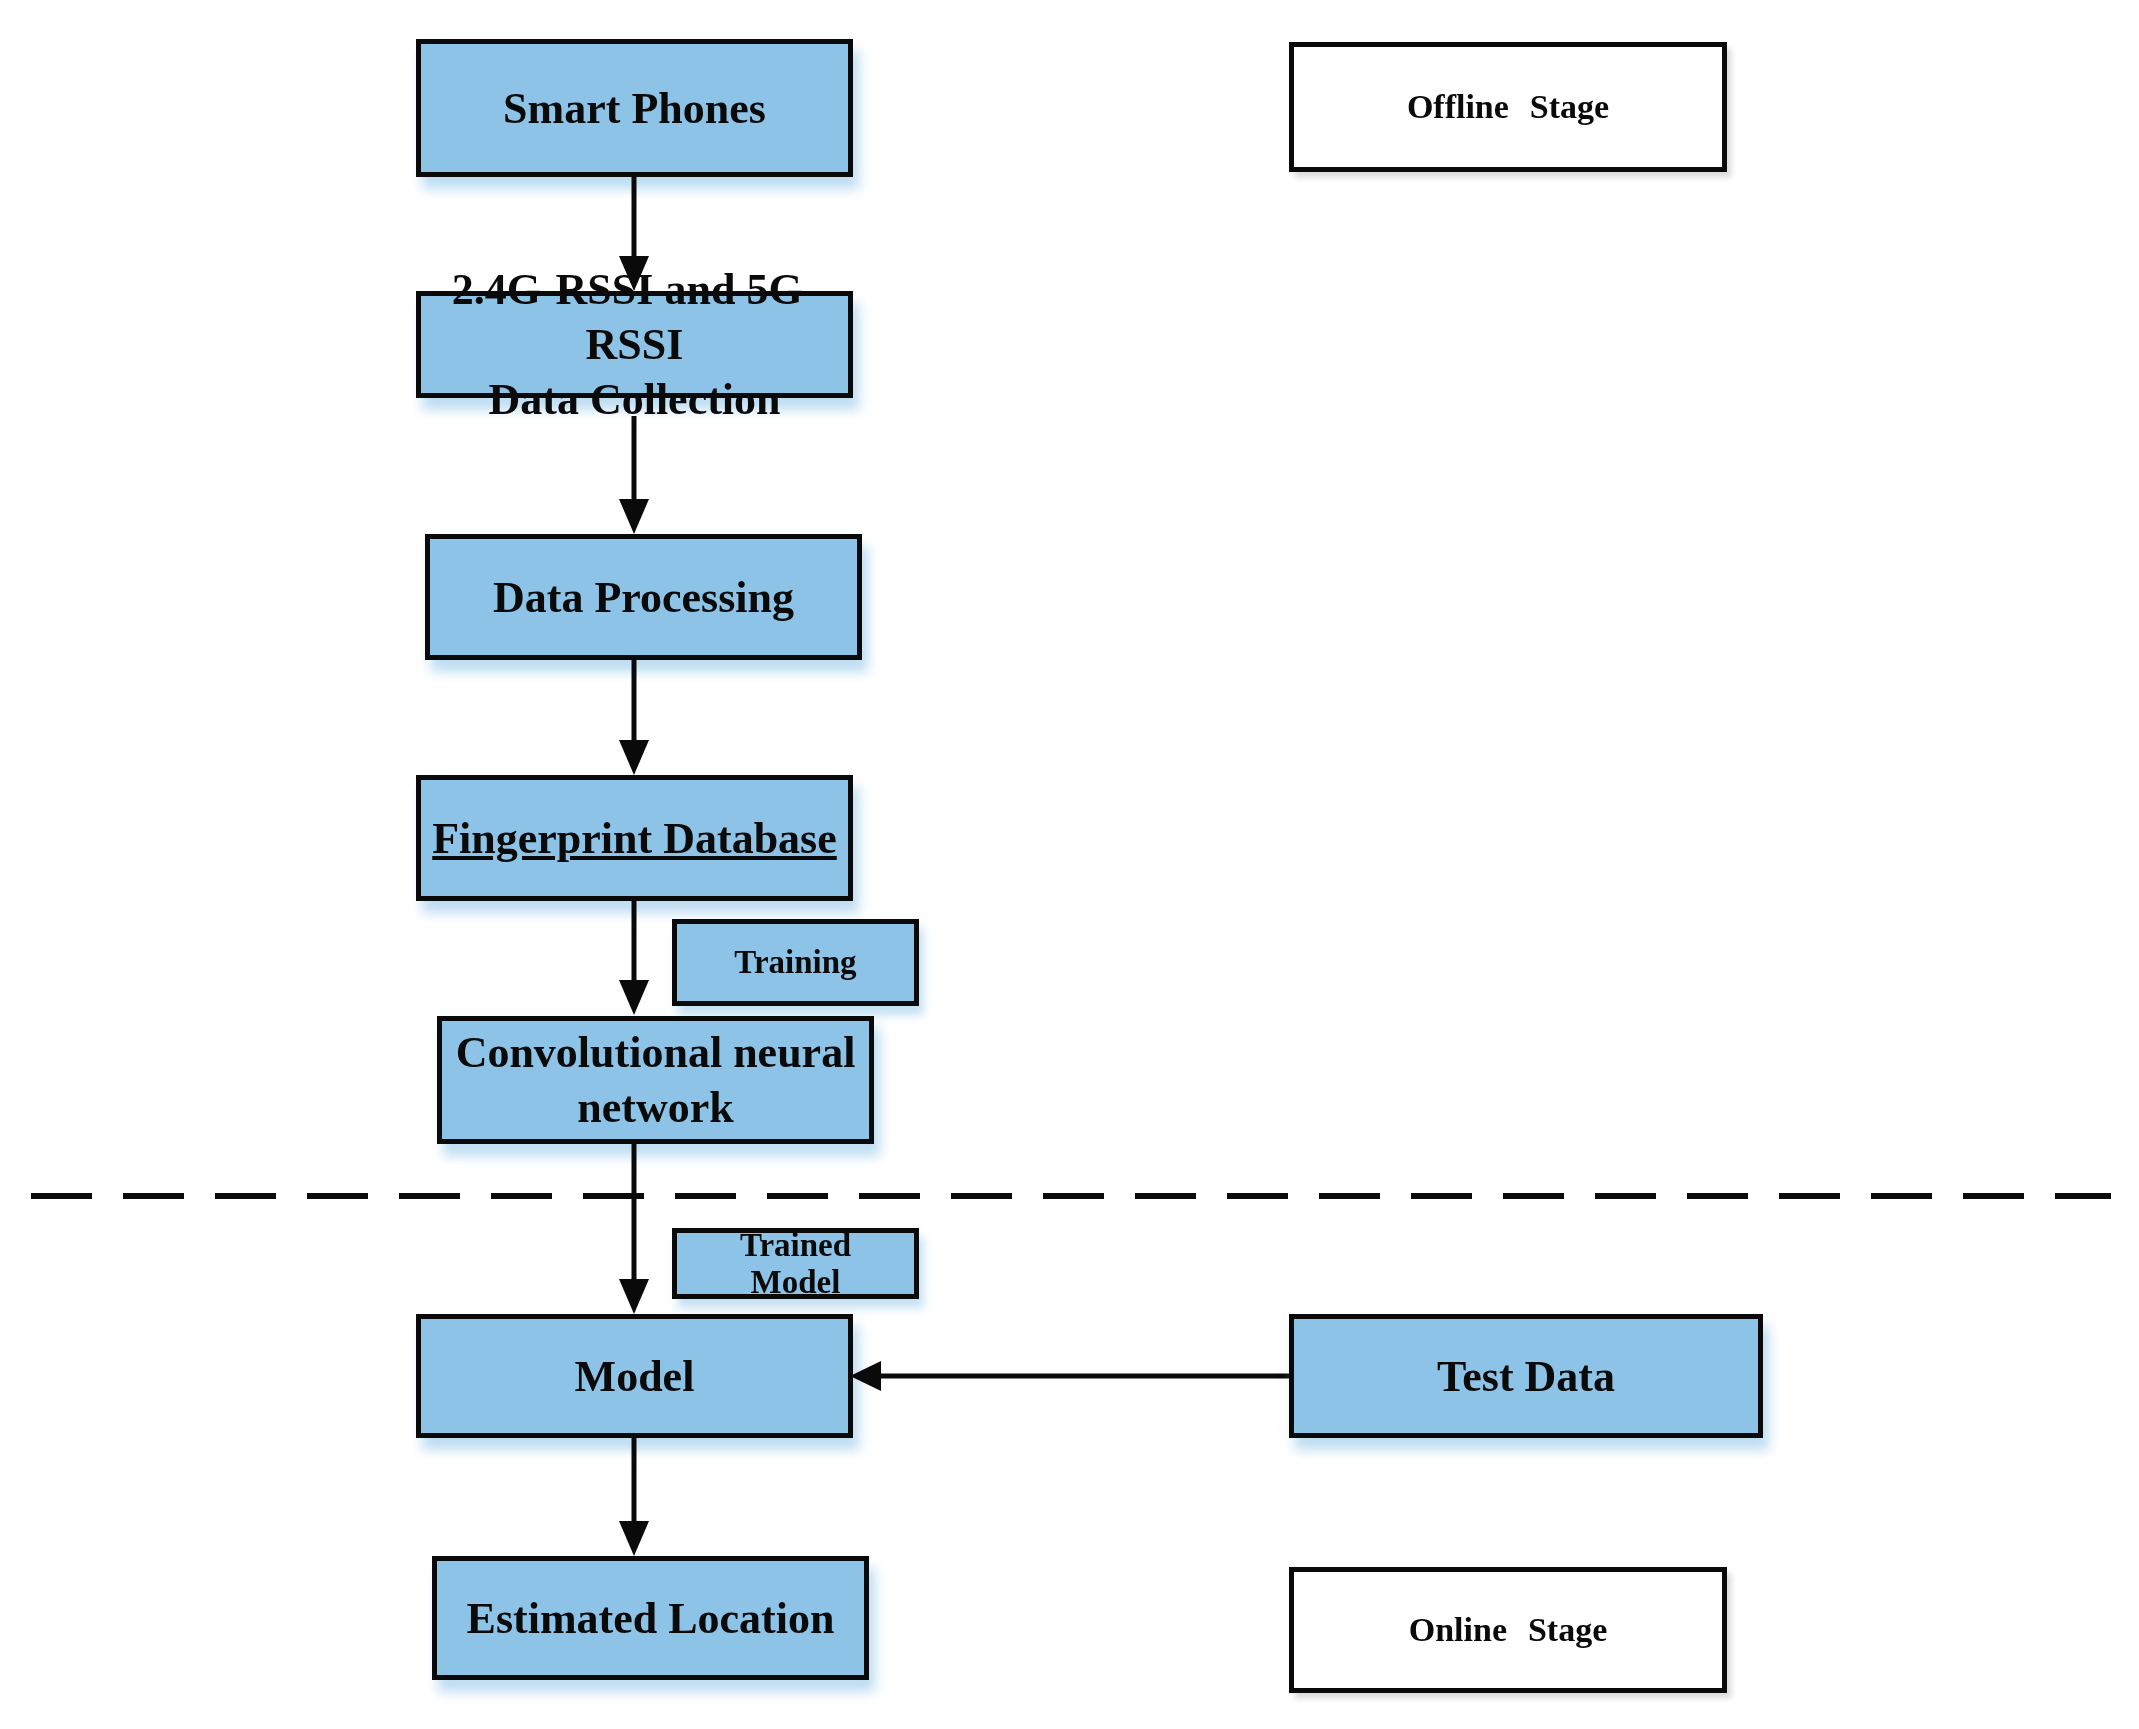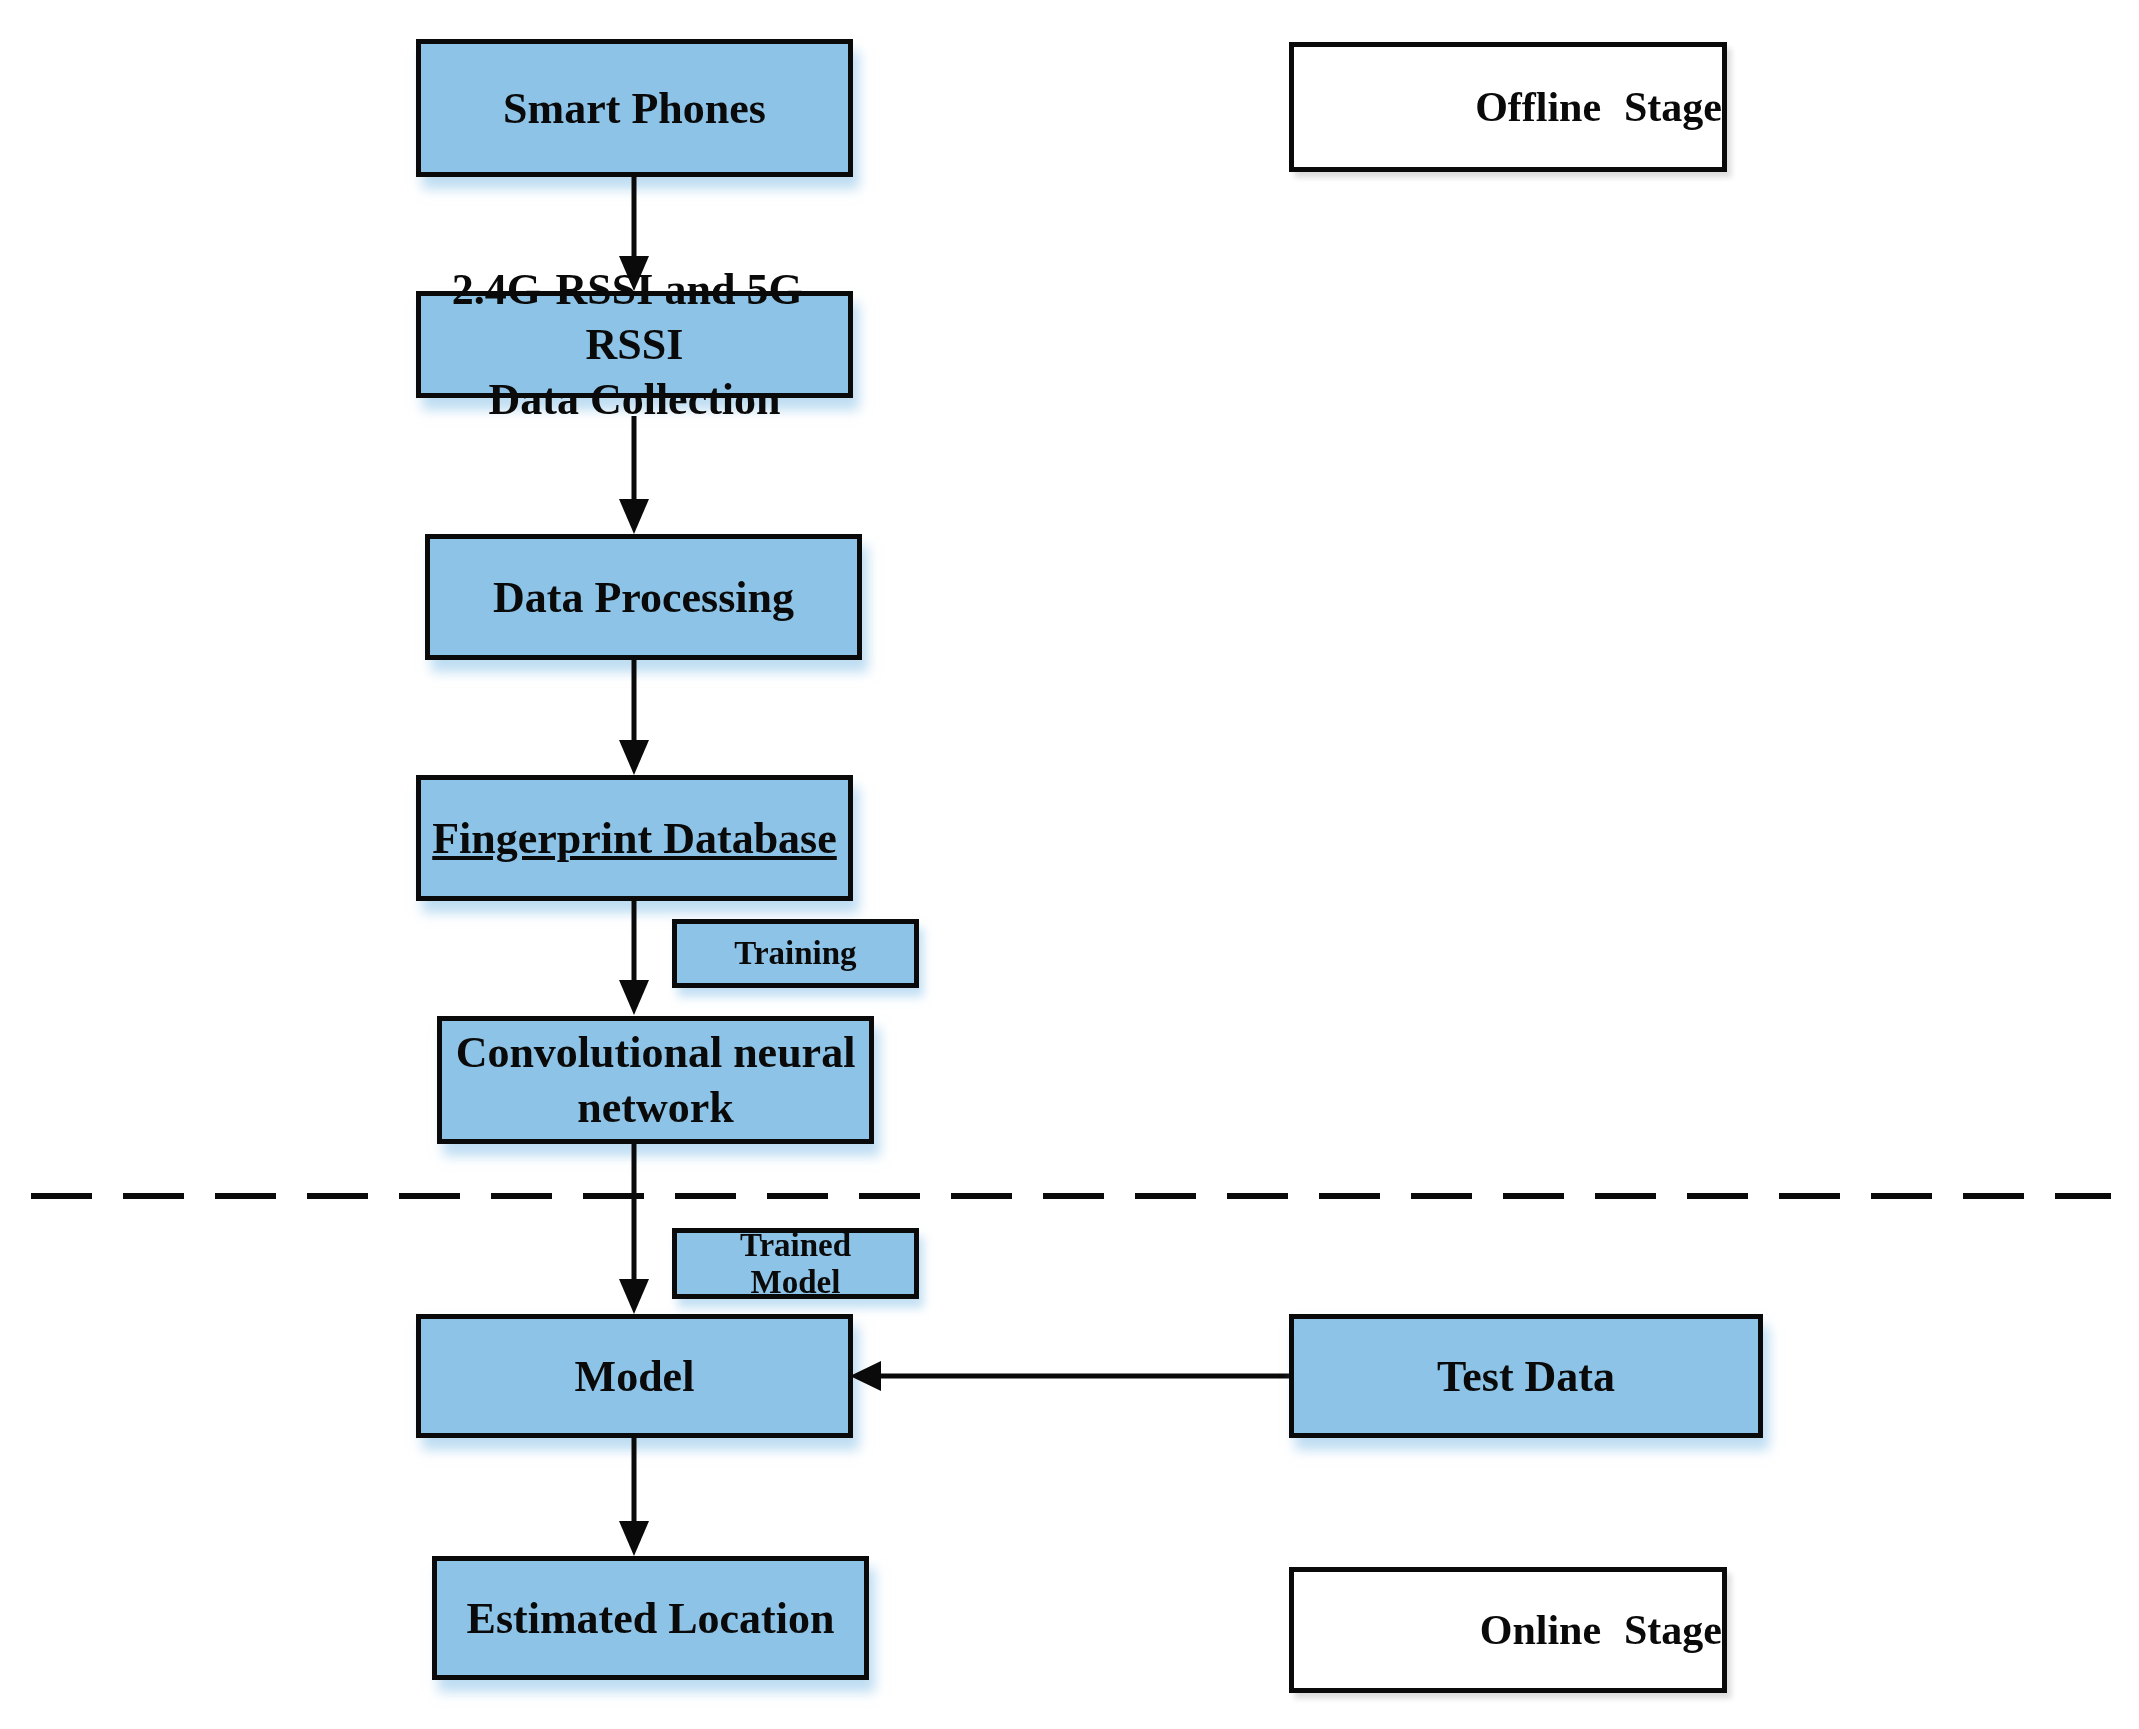--- a/index.html
+++ b/index.html
@@ -24,24 +24,23 @@
     text-align:center;
     font-weight:bold;
     font-size:44px;
     line-height:1.25;
     box-shadow:5.6px 12.4px 11.2px rgba(146,198,234,.6);
   }
   .node .label{white-space:pre-line;}
   .node.small{font-size:33px;line-height:1.1;box-shadow:4.5px 9px 9px rgba(146,198,234,.55);}
   .node.stage{
     background:var(--stage-fill);
-    font-size:42px;
+    font-size:34px;
     word-spacing:12.4px;
     box-shadow:4.5px 5.6px 5.6px rgba(0,0,0,.14);
-    justify-content:flex-end;
   }
   
   .v-arrow{position:absolute;width:34px;}
   .v-arrow .shaft{
     position:absolute;left:50%;transform:translateX(-50%);
     top:0;bottom:31.5px;width:5px;background:var(--connector);
   }
   .v-arrow .head{
     position:absolute;bottom:0;left:50%;transform:translateX(-50%);
     width:0;height:0;
@@ -100,21 +99,21 @@
 
 <div class="node" style="left:416px;top:775px;width:437px;height:126px;text-decoration:underline;">
   <span class="label">Fingerprint Database</span>
 </div>
 
 <div class="v-arrow" style="left:617px;top:899px;height:116px;">
   <div class="shaft"></div>
   <div class="head"></div>
 </div>
 
-<div class="node small" style="left:672px;top:919px;width:247px;height:69px;">
+<div class="node small" style="left:672px;top:919px;width:247px;height:87px;">
   <span class="label">Training</span>
 </div>
 
 <div class="node" style="left:416px;top:1016px;width:437px;height:128px;margin-left:21px;">
   <span class="label">Convolutional neural
 network</span>
 </div>
 
 <div class="dashed-line"></div>
 

